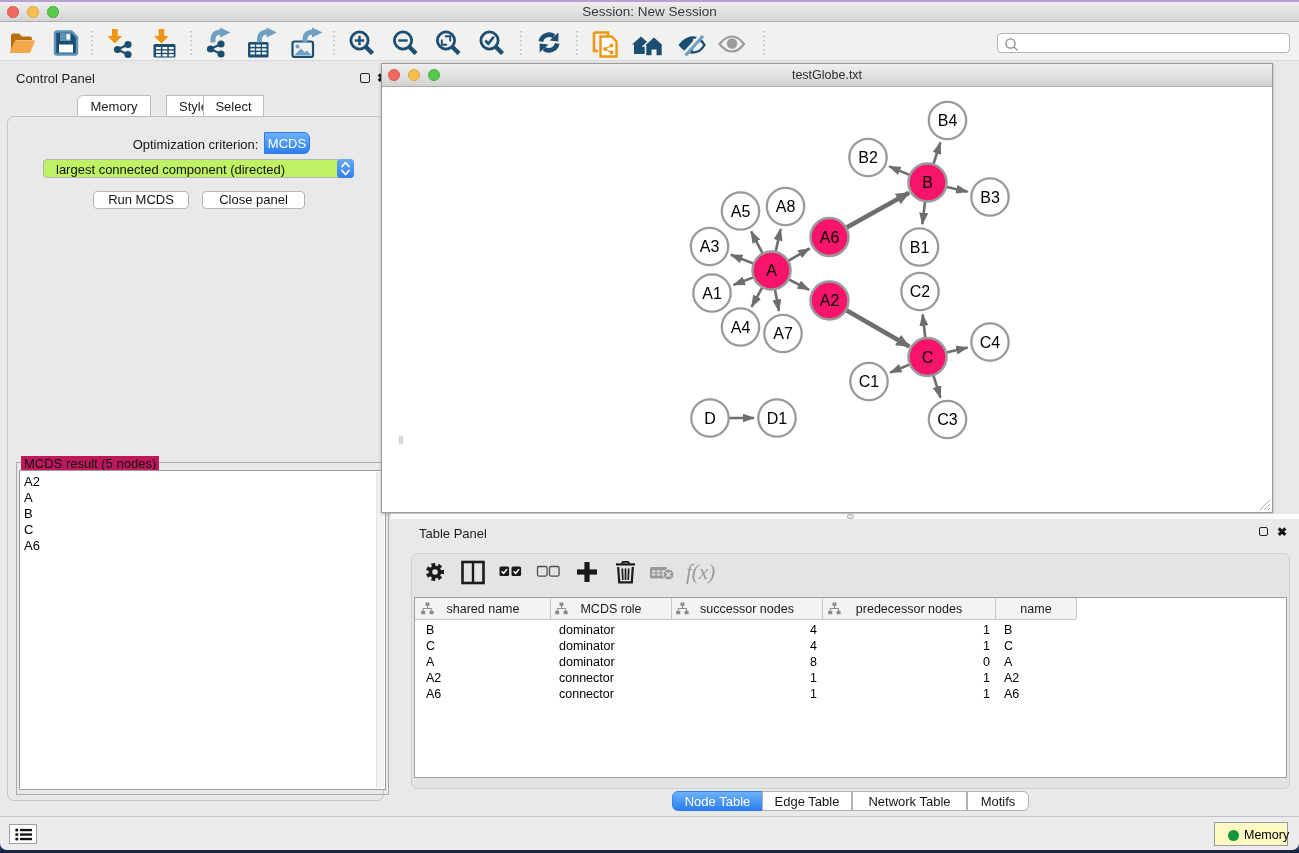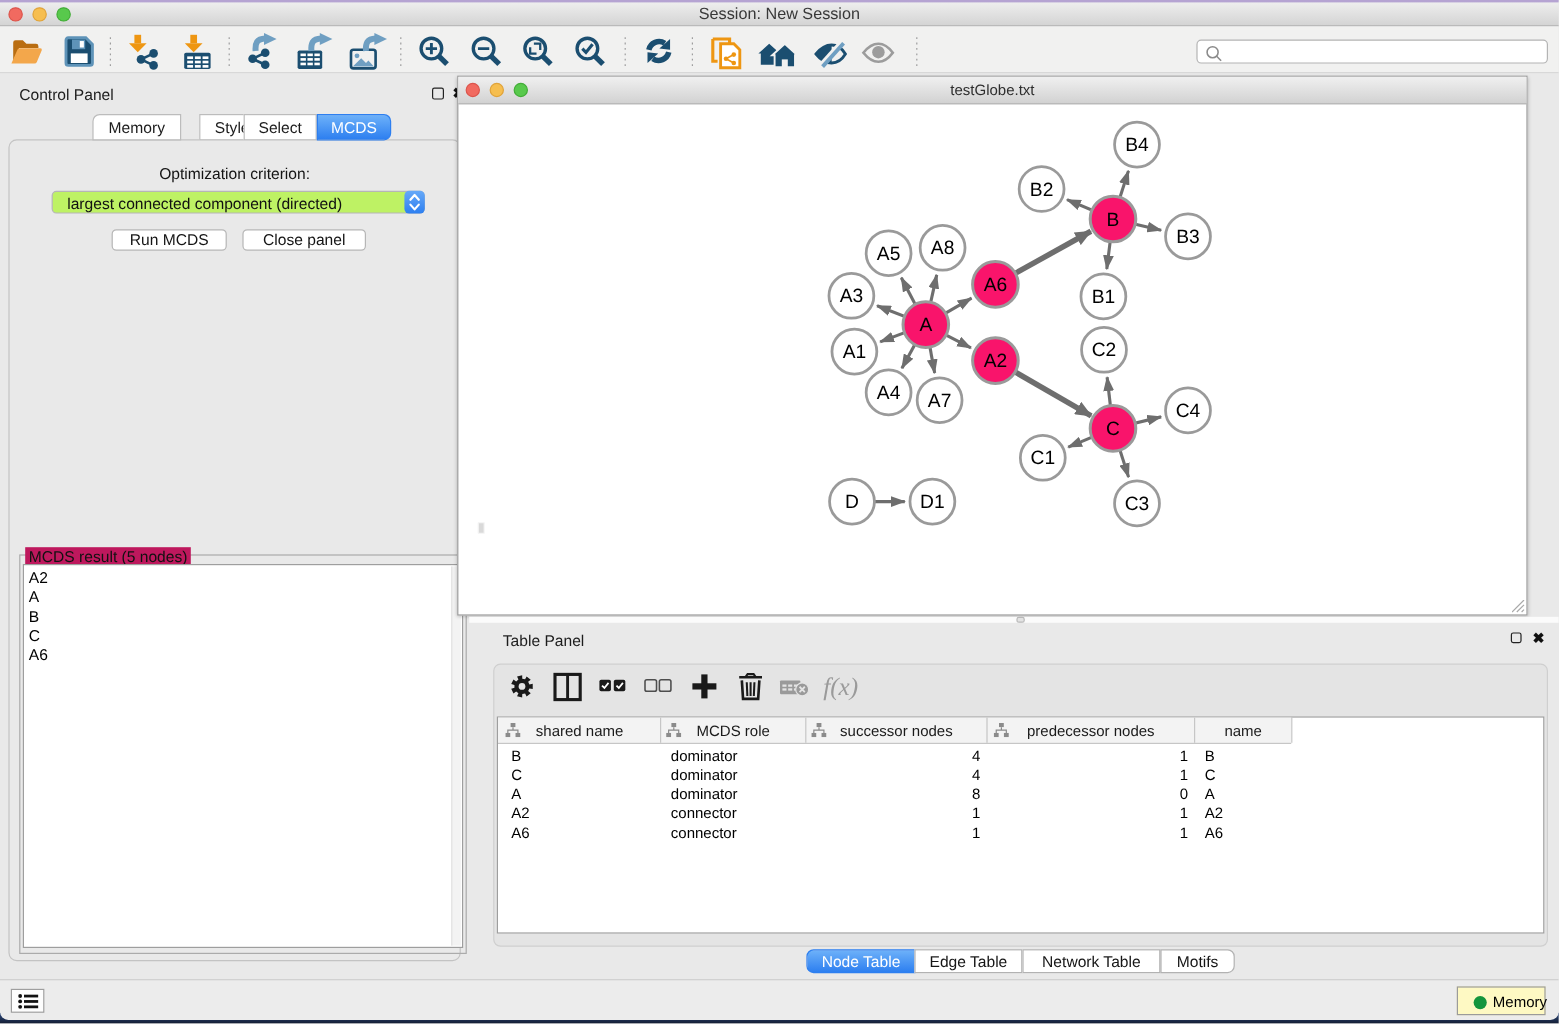--- a/index.html
+++ b/index.html
@@ -21,22 +21,22 @@
 
 
 #cp-title { left:16px; top:71px; font-size:13px; color:#1d1d1d; }
 .winbtn-sq { width:10px; height:10px; border:1.5px solid #222; border-radius:2px; }
 .winbtn-x { font-size:12px; font-weight:bold; color:#111; }
 .tab { top:95px; height:22px; background:#fff; border:1px solid #bcbcbc; font-size:13px;
   color:#1c1c1c; text-align:center; line-height:21px; }
 #tab-network { left:77px; width:74px; border-radius:6px 0 0 0; }
 #tab-style   { left:167px; width:55px; margin-left:-1px; }
 #tab-select  { left:204px; width:61px; margin-left:-1px; }
-#tab-mcds    { left:264px; width:62px; border-radius:0 6px 6px 0;
-  background:linear-gradient(#6db1f9,#2d7ff0); border-color:#2d7ff0; color:#fff; }
+#tab-mcds    { left:264px; width:46px; border-radius:0 6px 6px 0;
+  background:linear-gradient(#6db1f9,#2d7ff0); border-color:#2d7ff0; color:#fff;margin-top:37px; }
 #cp-body { left:7px; top:116px; width:377px; height:685px; border:1px solid #c3c3c3;
   border-radius:7px; background:#e9e9e9; }
 #opt-label { left:0px; top:137px; width:391px; text-align:center; font-size:13px; color:#141414; }
 #cp-select { left:43px; top:159px; width:311px; height:19px; background:#bef264;
   border:1px solid #b6b6b6; border-radius:4px; }
 #cp-select .sel-text { left:12px; top:2px; font-size:13px; color:#111; }
 #cp-select .stepper { right:-1px; top:-1px; width:17px; height:19px; border-radius:4px;
   background:linear-gradient(#67a9f8,#2d7ff0); }
 .btn { top:191px; height:18px; background:#fff; border:1px solid #b6b6b6; border-radius:4px;
   font-size:13px; color:#141414; text-align:center; line-height:16px; }

